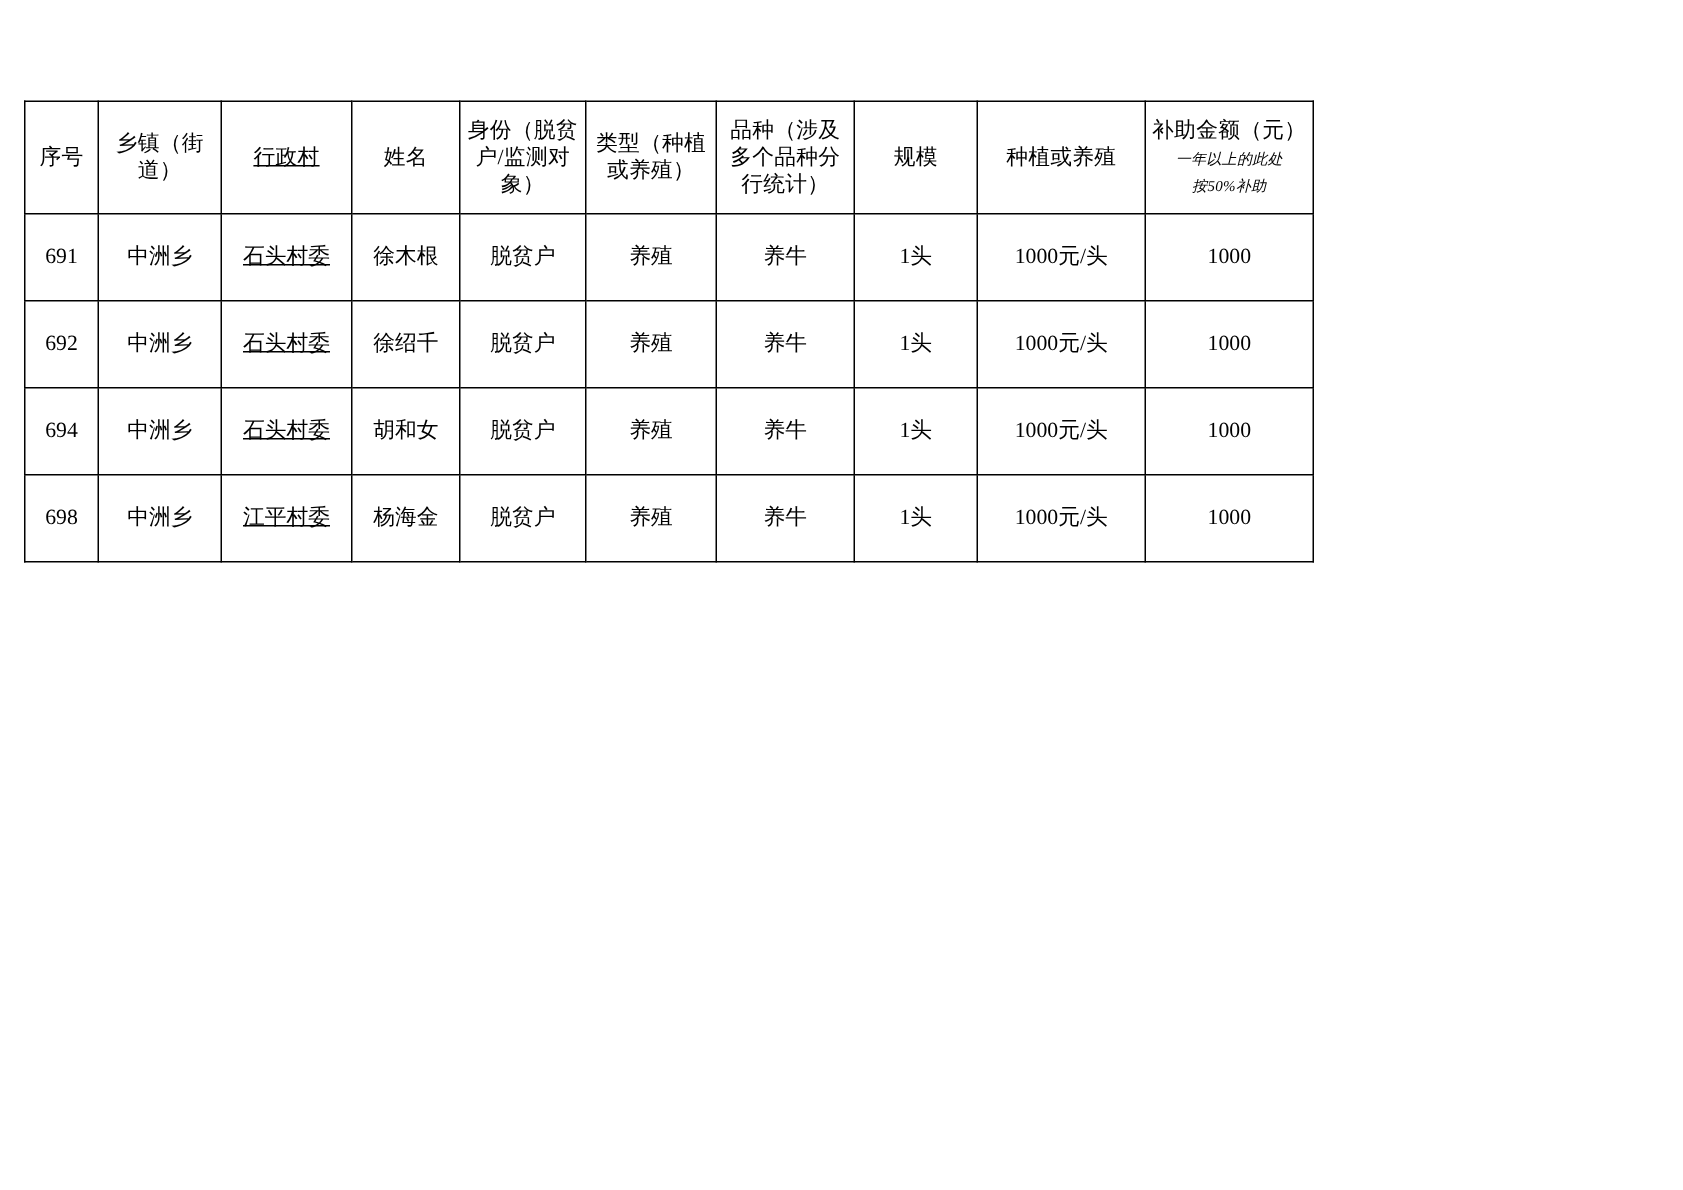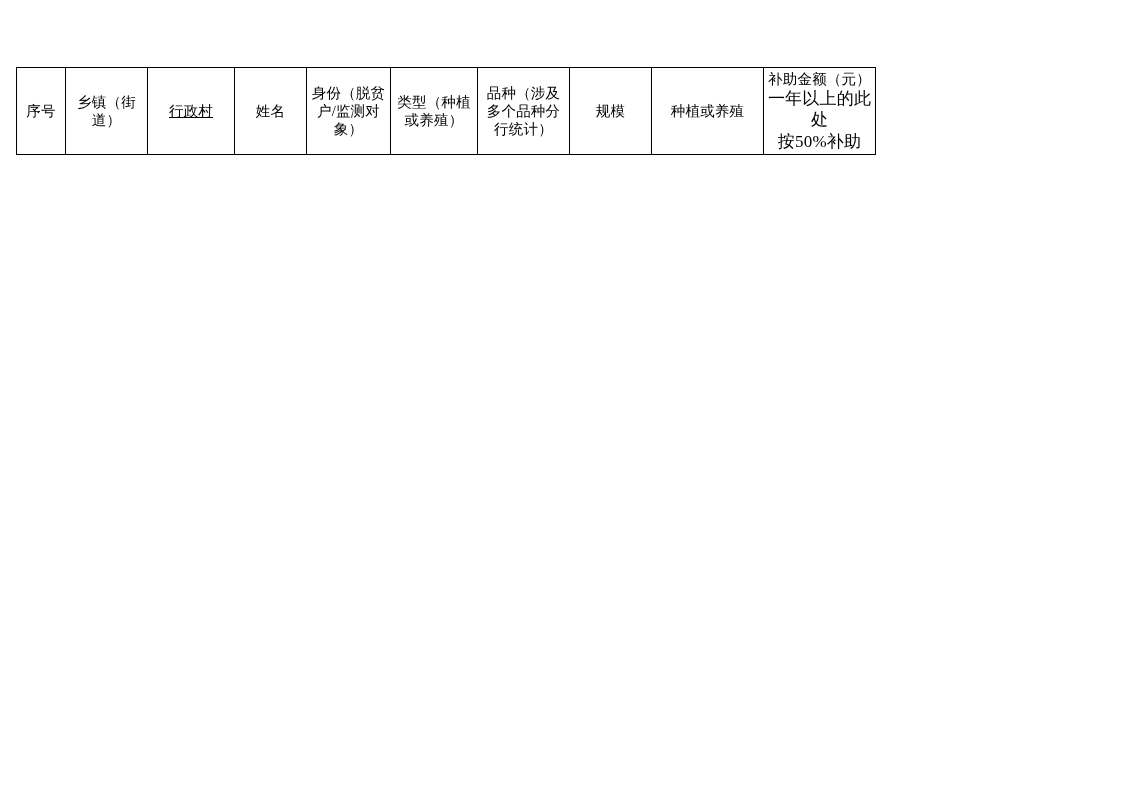--- a/index.html
+++ b/index.html
@@ -55,21 +55,22 @@
   .c9 { width: 105px; }
   .amount-bold {
     font-weight: bold;
     font-size: 16px;
   }
   .hdr-amount {
     font-size: 13px;
     line-height: 1.22;
   }
   .hdr-amount .sub {
-    font-size: 17px;
+    font-size: 10px;
+    font-style: italic;
   }
 </style>
 </head>
 <body>
 
 <div id="sheet">
   <table class="grid">
     <thead>
       <tr>
         <td class="c0">序号</td>
@@ -82,15 +83,63 @@
         <td class="c7">规模</td>
         <td class="c8">种植或养殖</td>
         <td class="c9 hdr-amount">
           <span>补助金额（元）</span><br>
           <span class="sub">一年以上的此处</span><br>
           <span class="sub">按50%补助</span>
         </td>
       </tr>
     </thead>
     <tbody id="tbody">
+        <tr>
+          <td class="c0">691</td>
+          <td class="c1">中洲乡</td>
+          <td class="c2">石头村委</td>
+          <td class="c3">徐木根</td>
+          <td class="c4">脱贫户</td>
+          <td class="c5">养殖</td>
+          <td class="c6">养牛</td>
+          <td class="c7">1头</td>
+          <td class="c8">1000元/头</td>
+          <td class="c9">1000</td>
+        </tr>
+        <tr>
+          <td class="c0">692</td>
+          <td class="c1">中洲乡</td>
+          <td class="c2">石头村委</td>
+          <td class="c3">徐绍千</td>
+          <td class="c4">脱贫户</td>
+          <td class="c5">养殖</td>
+          <td class="c6">养牛</td>
+          <td class="c7">1头</td>
+          <td class="c8">1000元/头</td>
+          <td class="c9">1000</td>
+        </tr>
+        <tr>
+          <td class="c0">694</td>
+          <td class="c1">中洲乡</td>
+          <td class="c2">石头村委</td>
+          <td class="c3">胡和女</td>
+          <td class="c4">脱贫户</td>
+          <td class="c5">养殖</td>
+          <td class="c6">养牛</td>
+          <td class="c7">1头</td>
+          <td class="c8">1000元/头</td>
+          <td class="c9">1000</td>
+        </tr>
+        <tr>
+          <td class="c0">698</td>
+          <td class="c1">中洲乡</td>
+          <td class="c2">江平村委</td>
+          <td class="c3">杨海金</td>
+          <td class="c4">脱贫户</td>
+          <td class="c5">养殖</td>
+          <td class="c6">养牛</td>
+          <td class="c7">1头</td>
+          <td class="c8">1000元/头</td>
+          <td class="c9">1000</td>
+        </tr>
       </tbody>
   </table>
 </div>
 
 </body></html>

